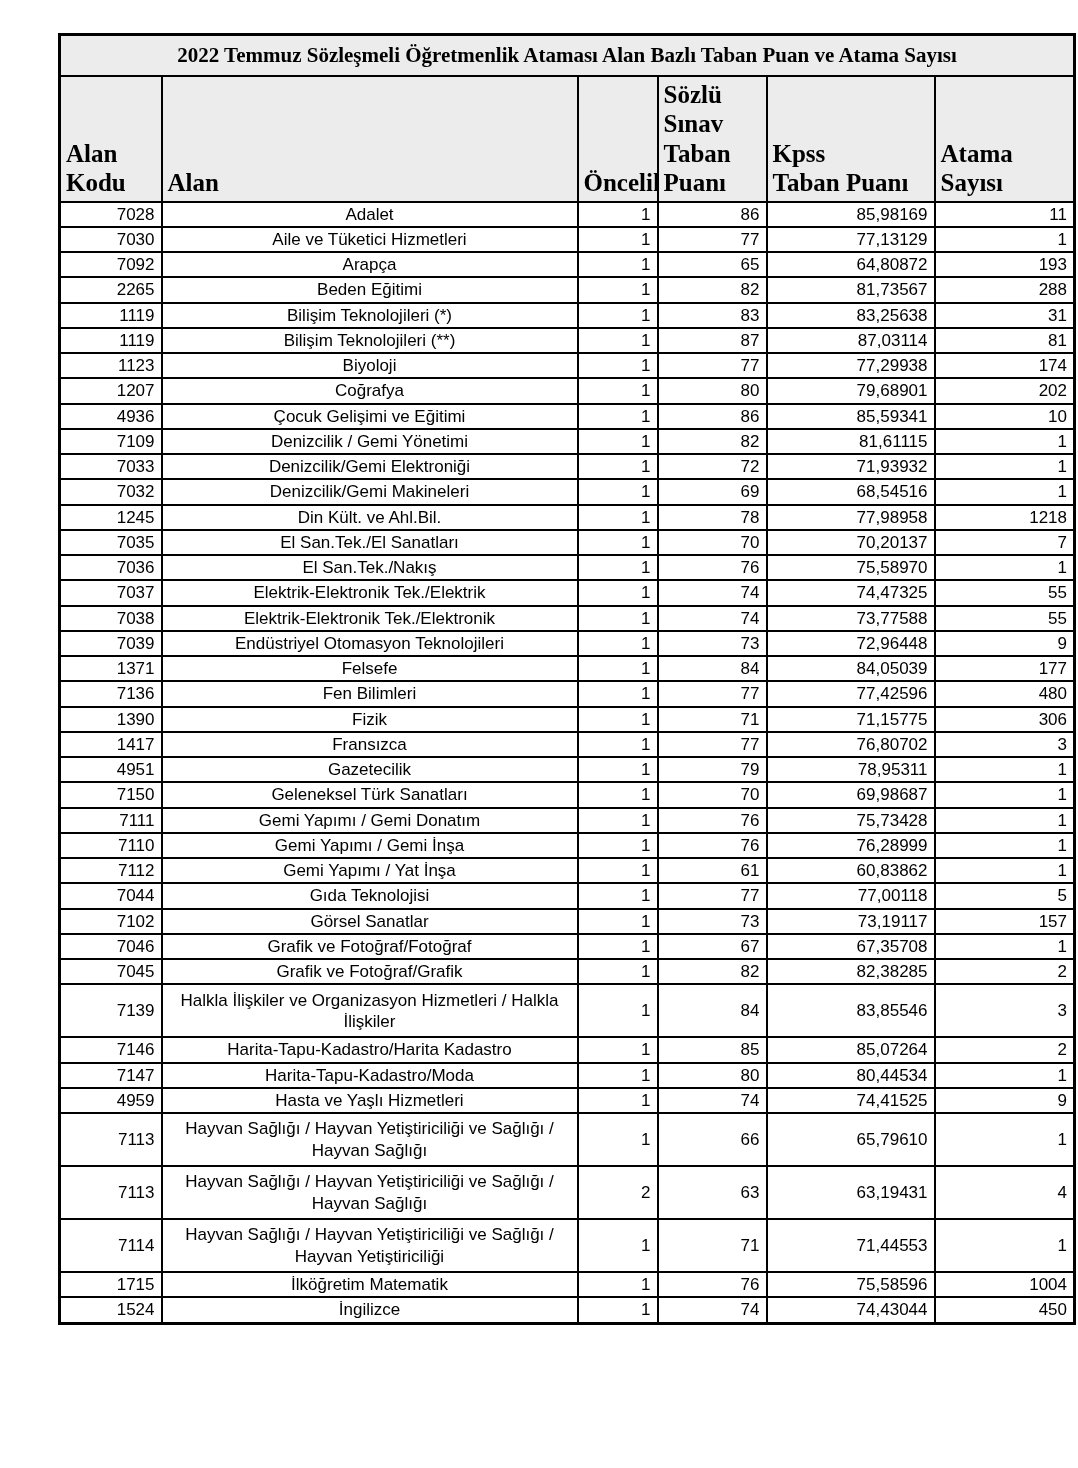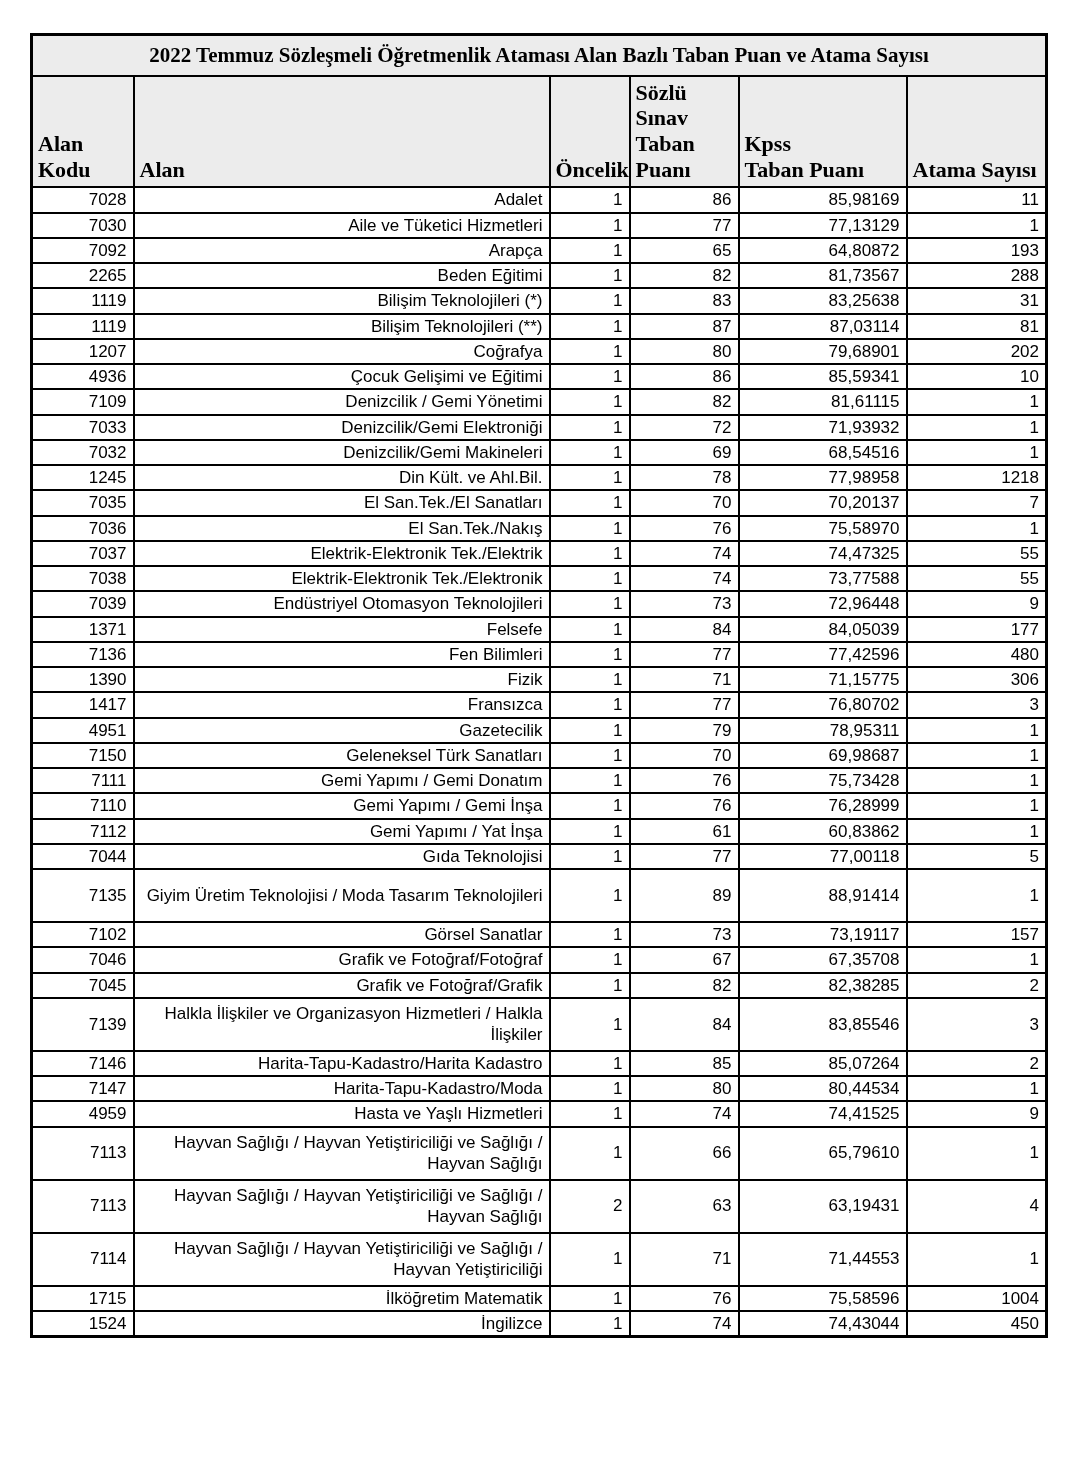--- a/index.html
+++ b/index.html
@@ -14,20 +14,21 @@
     height: 1468px;
     background: #ffffff;
     box-sizing: border-box;
     padding: 33px 0 0 30px;
   }
   table.atama {
     border-collapse: collapse;
     table-layout: fixed;
     width: 1015px;
     border: 3px solid #000000;
+    margin-left: 28px;
   }
   table.atama th, table.atama td {
     border: 2px solid #000000;
     box-sizing: border-box;
     overflow: hidden;
     color: #000000;
   }
   tr.title-row th {
     background: #ececec;
     font-family: "Liberation Serif", serif;
@@ -35,38 +36,38 @@
     font-size: 21px;
     text-align: center;
     vertical-align: middle;
     height: 41px;
     padding: 2px 4px;
   }
   tr.header-row th {
     background: #ececec;
     font-family: "Liberation Serif", serif;
     font-weight: bold;
-    font-size: 22px;
+    font-size: 25px;
     line-height: 1.18;
     text-align: left;
     vertical-align: bottom;
     height: 71px;
     padding: 3px 5px;
     white-space: pre-line;
   }
   table.atama td {
     font-family: "Liberation Sans", sans-serif;
     font-size: 17px;
     line-height: 1.25;
     vertical-align: middle;
     padding: 1px 6px;
     background: #ffffff;
   }
   td.num { text-align: right; }
-  td.txt { text-align: right; }
+  td.txt { text-align: center; }
   tr.single { height: 14px; }
   tr.double { height: 53px; }
 </style>
 </head>
 <body>
 
 <div class="page">
   <table class="atama">
     <colgroup>
       <col style="width:102px">
@@ -135,20 +136,28 @@
         </tr>
         <tr class="single">
           <td class="num">1119</td>
           <td class="txt">Bilişim Teknolojileri (**)</td>
           <td class="num">1</td>
           <td class="num">87</td>
           <td class="num">87,03114</td>
           <td class="num">81</td>
         </tr>
         <tr class="single">
+          <td class="num">1123</td>
+          <td class="txt">Biyoloji</td>
+          <td class="num">1</td>
+          <td class="num">77</td>
+          <td class="num">77,29938</td>
+          <td class="num">174</td>
+        </tr>
+        <tr class="single">
           <td class="num">1207</td>
           <td class="txt">Coğrafya</td>
           <td class="num">1</td>
           <td class="num">80</td>
           <td class="num">79,68901</td>
           <td class="num">202</td>
         </tr>
         <tr class="single">
           <td class="num">4936</td>
           <td class="txt">Çocuk Gelişimi ve Eğitimi</td>
@@ -301,28 +310,20 @@
           <td class="num">60,83862</td>
           <td class="num">1</td>
         </tr>
         <tr class="single">
           <td class="num">7044</td>
           <td class="txt">Gıda Teknolojisi</td>
           <td class="num">1</td>
           <td class="num">77</td>
           <td class="num">77,00118</td>
           <td class="num">5</td>
-        </tr>
-        <tr class="double">
-          <td class="num">7135</td>
-          <td class="txt">Giyim Üretim Teknolojisi / Moda Tasarım Teknolojileri</td>
-          <td class="num">1</td>
-          <td class="num">89</td>
-          <td class="num">88,91414</td>
-          <td class="num">1</td>
         </tr>
         <tr class="single">
           <td class="num">7102</td>
           <td class="txt">Görsel Sanatlar</td>
           <td class="num">1</td>
           <td class="num">73</td>
           <td class="num">73,19117</td>
           <td class="num">157</td>
         </tr>
         <tr class="single">

